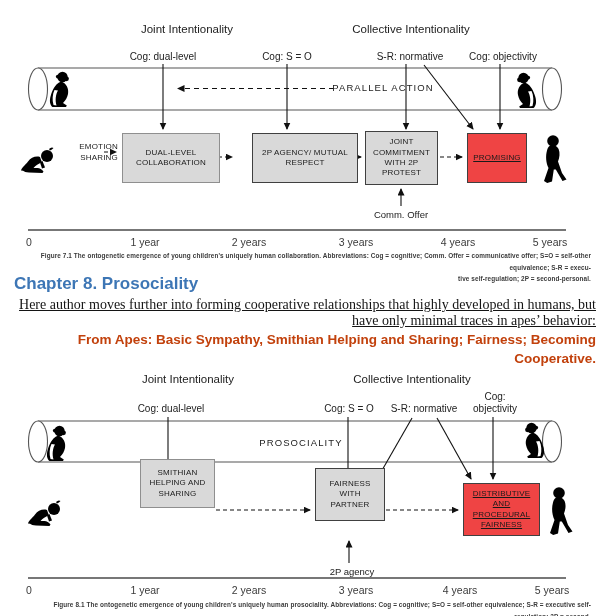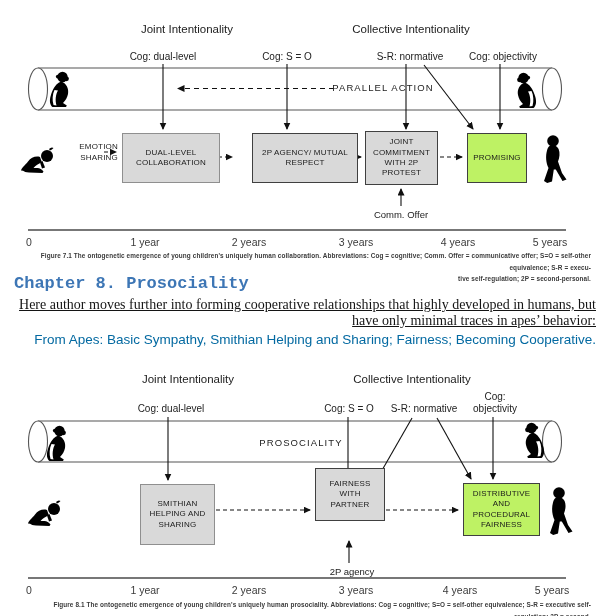--- a/index.html
+++ b/index.html
@@ -9,28 +9,28 @@
   .txt{position:absolute;z-index:2;text-align:right;}
   .dheader{font-size:11.5px;transform:translateX(-50%);white-space:nowrap;color:#222;}
   .dlabel{font-size:10px;transform:translateX(-50%);white-space:nowrap;color:#222;}
   .dlabel.wrap2{white-space:normal;width:60px;text-align:center;line-height:1.2;}
   .band{font-size:9.5px;letter-spacing:1.1px;transform:translateX(-50%);white-space:nowrap;color:#222;}
   .box{position:absolute;z-index:2;background:#d9d9d9;border:1.4px solid #404040;
        display:flex;align-items:center;justify-content:center;text-align:center;
        font-size:8px;line-height:1.3;letter-spacing:0.2px;color:#1a1a1a;
        box-sizing:border-box;padding:16px 4px;}
   .box.grayborder{border:1.2px solid #8f8f8f;}
-  .box.dark{background:#bef264;}
+  .box.dark{background:#ef4444;text-decoration:underline;}
   .smalllabel{font-size:9.5px;transform:translateX(-50%);white-space:nowrap;color:#222;}
   .emotion{font-size:8px;line-height:1.35;letter-spacing:0.2px;color:#1a1a1a;}
   .yl{font-size:10.5px;transform:translateX(-50%);white-space:nowrap;color:#3a3a3a;}
   .cap{font-size:6.4px;font-weight:bold;color:#3a3a3a;width:566px;line-height:1.8;letter-spacing:0.1px;}
-  .chapter-heading{font-size:17px;font-weight:bold;color:#3d76b5;white-space:nowrap;font-family:Liberation Mono, monospace;}
+  .chapter-heading{font-size:17px;font-weight:bold;color:#3d76b5;white-space:nowrap;}
   .body-text{font-family:"Liberation Serif", serif;font-size:14px;line-height:16px;color:#141414;width:582px;text-decoration:underline;}
-  .highlight-text{font-size:13.5px;font-weight:normal;line-height:19px;color:#0369a1;width:582px;}
+  .highlight-text{font-size:13.5px;font-weight:bold;line-height:19px;color:#c2410c;width:582px;}
 </style>
 </head>
 <body>
 
 <svg class="layer" width="601" height="616" viewBox="0 0 601 616">
   <defs>
     <marker id="ah" markerUnits="userSpaceOnUse" markerWidth="9" markerHeight="9" refX="6.5" refY="3.5" orient="auto">
       <path d="M0,0 L7.5,3.5 L0,7 Z" fill="#111"></path>
     </marker>
     <g id="g-chimp">
@@ -133,21 +133,21 @@
 <div class="txt highlight-text" style="left:14px;top:330px">From Apes: Basic Sympathy, Smithian Helping and Sharing; Fairness; Becoming Cooperative.</div>
 
 <div class="txt dheader" style="left:188px;top:373px">Joint Intentionality</div>
 <div class="txt dheader" style="left:412px;top:373px">Collective Intentionality</div>
 <div class="txt dlabel" style="left:171px;top:403px">Cog: dual-level</div>
 <div class="txt dlabel" style="left:349px;top:403px">Cog: S = O</div>
 <div class="txt dlabel" style="left:424px;top:403px">S-R: normative</div>
 <div class="txt dlabel wrap2" style="left:495px;top:391px">Cog: objectivity</div>
 <div class="txt band" style="left:301px;top:437px">PROSOCIALITY</div>
 
-<div class="box grayborder" style="left:140px;top:484px;width:75px;height:61px">SMITHIAN HELPING AND SHARING</div>
+<div class="box grayborder" style="left:140px;top:459px;width:75px;height:49px">SMITHIAN HELPING AND SHARING</div>
 <div class="box" style="left:315px;top:468px;width:70px;height:53px">FAIRNESS WITH PARTNER</div>
 <div class="box dark" style="left:463px;top:483px;width:77px;height:53px">DISTRIBUTIVE AND PROCEDURAL FAIRNESS</div>
 
 <div class="txt smalllabel" style="left:352px;top:566px">2P agency</div>
 
 <div class="txt yl" style="left:29px;top:584px">0</div>
 <div class="txt yl" style="left:145px;top:584px">1 year</div>
 <div class="txt yl" style="left:249px;top:584px">2 years</div>
 <div class="txt yl" style="left:356px;top:584px">3 years</div>
 <div class="txt yl" style="left:460px;top:584px">4 years</div>

